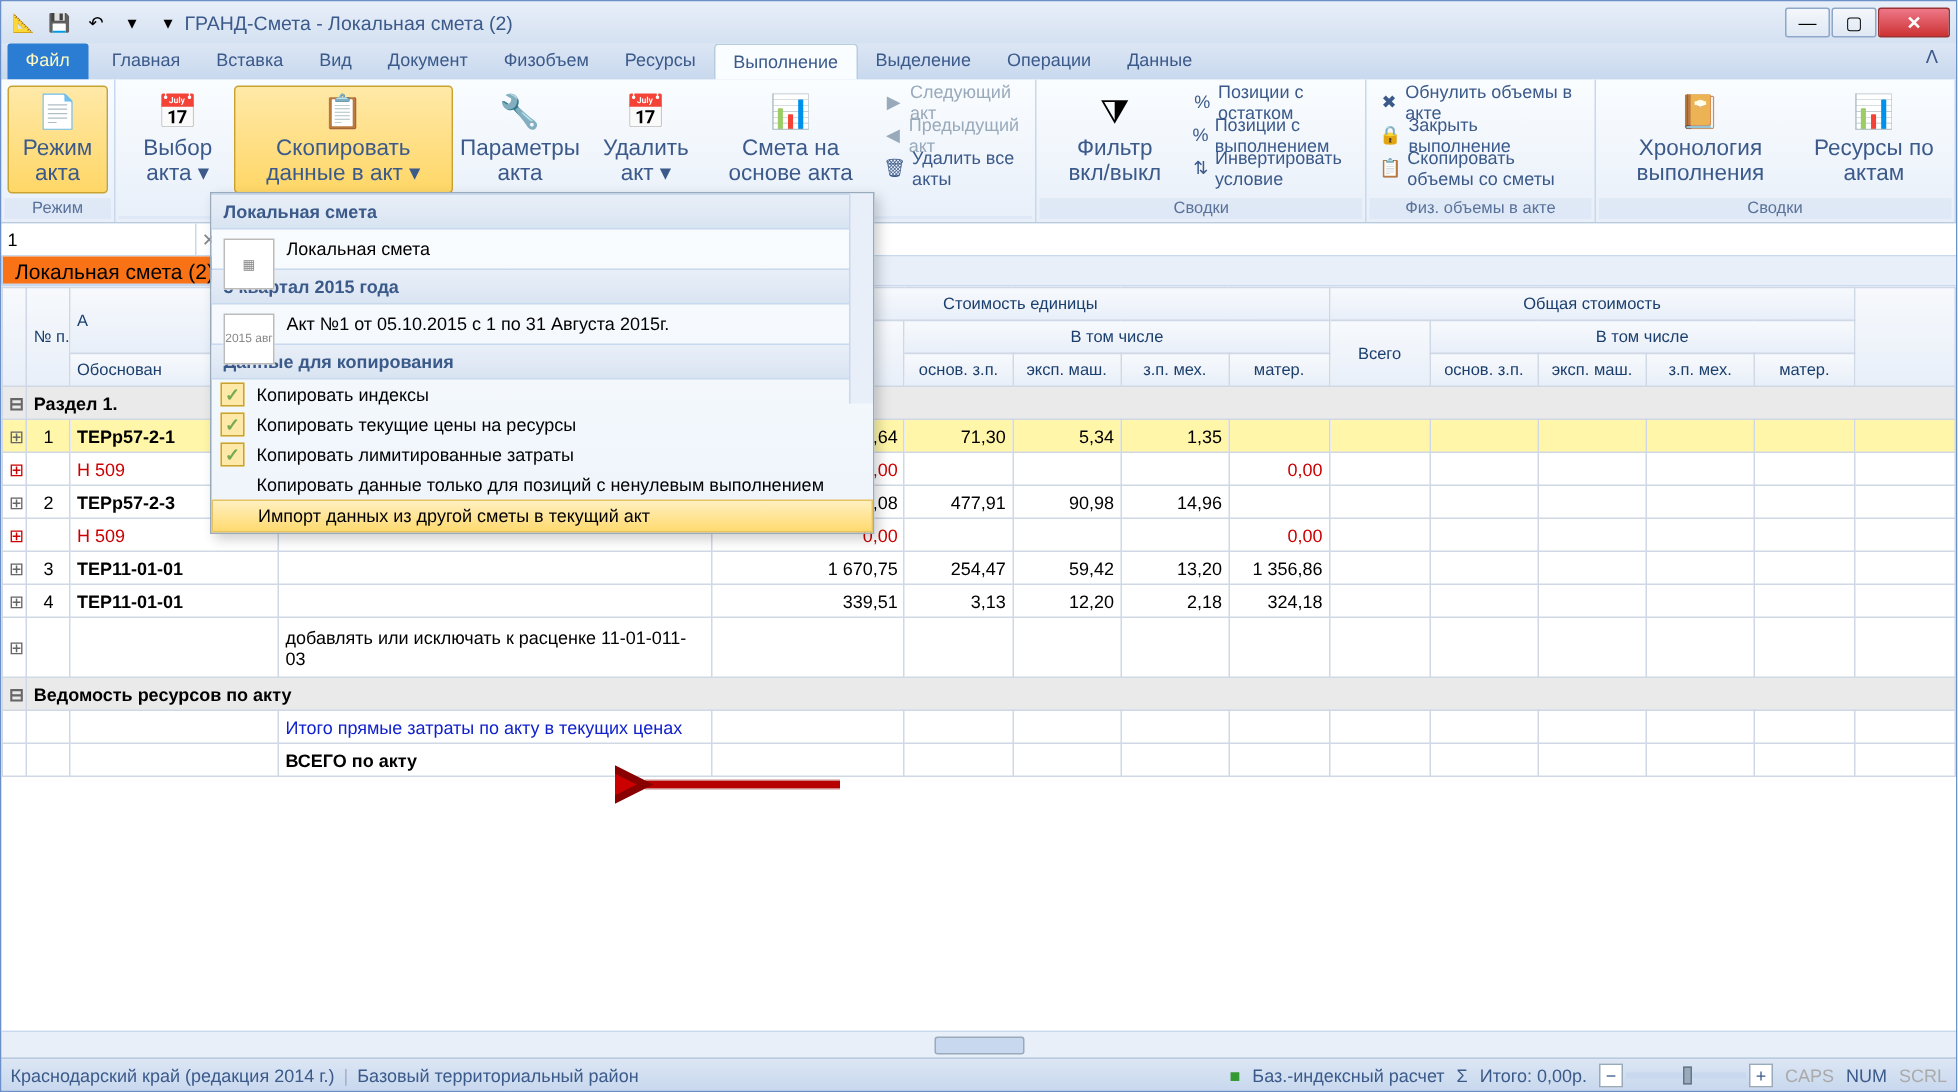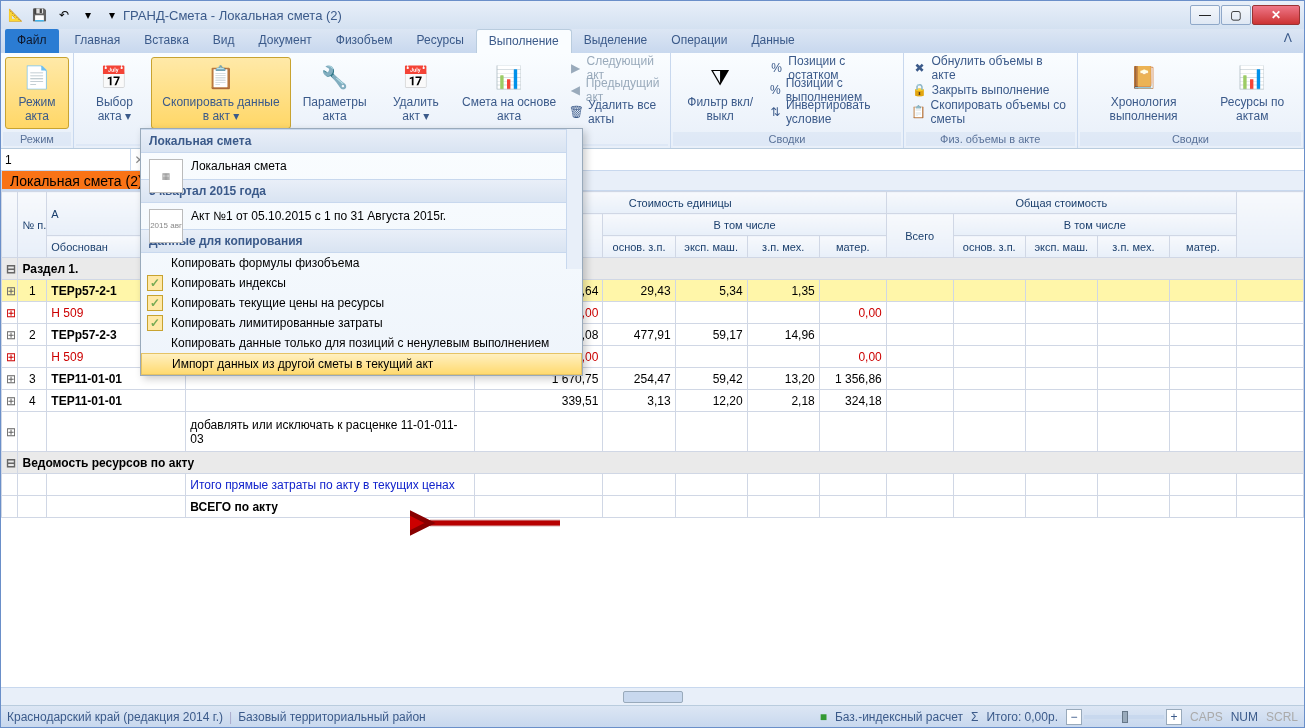--- a/index.html
+++ b/index.html
@@ -7,31 +7,31 @@
 .window{width:100%;height:100%;border:1px solid #6a8fc9;background:linear-gradient(#dce6f4,#c8d8ee);display:flex;flex-direction:column}
 .titlebar{height:28px;display:flex;align-items:center;padding:0 4px;background:linear-gradient(#e8eff9,#d4e1f1)}
 .qat{display:flex;gap:2px;align-items:center}
 .qat-item{width:22px;height:22px;display:flex;align-items:center;justify-content:center;border-radius:2px;cursor:pointer}
 .title{flex:1;color:#3b5a8a;font-size:13px}
 .winbtns{display:flex;gap:1px}
 .winbtn{width:30px;height:20px;display:flex;align-items:center;justify-content:center;border:1px solid #8fa8c9;border-radius:2px;background:linear-gradient(#f4f7fb,#dfe8f4);cursor:pointer}
 .winbtn.close{width:48px;background:linear-gradient(#e78,#c33);color:#fff;font-weight:bold;border-color:#933}
 .tabs{display:flex;height:24px;background:linear-gradient(#dce6f4,#c8d8ee);padding-left:4px}
 .tab{padding:4px 12px;color:#3b5a8a;cursor:pointer}
-.tab.file{background:#2b7cd3;color:#0f172a;border-radius:2px 2px 0 0;margin-right:4px}
+.tab.file{background:#2b7cd3;color:#fef9c3;border-radius:2px 2px 0 0;margin-right:4px}
 .tab.active{background:#fafdff;border:1px solid #b9ccde;border-bottom:none;border-radius:3px 3px 0 0}
 .helpbtn{margin-left:auto;margin-right:6px;padding:2px 6px;color:#3b5a8a;cursor:pointer}
 .ribbon{height:96px;background:linear-gradient(#fafdff,#e8eff9);border-bottom:1px solid #b9ccde;display:flex}
 .group{border-right:1px solid #c8d8ee;display:flex;flex-direction:column;padding:2px}
 .group-body{flex:1;display:flex;align-items:flex-start;padding:2px}
 .group-label{text-align:center;color:#5a7299;font-size:11px;padding:1px 4px;background:rgba(200,216,238,.3)}
 .bigbtn{display:flex;flex-direction:column;align-items:center;justify-content:center;padding:4px 6px;min-width:50px;height:72px;cursor:pointer;border:1px solid transparent;border-radius:3px}
 .bigbtn.pressed{background:linear-gradient(#ffe9a8,#ffd767);border-color:#c8a330}
 .bigbtn .ico{width:32px;height:32px;margin-bottom:2px;display:flex;align-items:center;justify-content:center;font-size:22px}
-.bigbtn .txt{text-align:center;line-height:1.15;font-size:12px;color:#3b5a8a}
+.bigbtn .txt{text-align:center;line-height:1.15;font-size:15px;color:#3b5a8a}
 .smallbtn{display:flex;align-items:center;padding:2px 4px;cursor:pointer;color:#3b5a8a;font-size:11px;height:22px}
 .smallbtn.dis{color:#9ab}
 .smallbtn .ico{width:16px;height:16px;margin-right:4px;display:flex;align-items:center;justify-content:center}
 .formula-row{height:22px;display:flex;border-bottom:1px solid #c8d8ee;background:#fff}
 .name-box{width:130px;border-right:1px solid #c8d8ee;padding:2px 4px;display:flex;align-items:center}
 .fx-close{width:18px;display:flex;align-items:center;justify-content:center;color:#888;border-right:1px solid #c8d8ee;cursor:pointer}
 .fx{width:24px;border-right:1px solid #c8d8ee;display:flex;align-items:center;justify-content:center;font-style:italic;color:#555}
 .formula{flex:1;padding:2px 4px}
 .sheet-tabs{height:20px;background:#e8eff9;border-bottom:1px solid #c8d8ee;display:flex}
 .sheet-tab{padding:2px 8px;background:#f97316;border:1px solid #c8d8ee;border-top:none;font-size:14px}
@@ -275,21 +275,21 @@
   <tr class="section">
             <td class="expand">⊟</td>
             <td colspan="14">Раздел 1.</td>
           </tr>
   <tr class="yellow">
             <td class="expand">⊞</td>
             <td class="center">1</td>
             <td class="left" style="font-weight:bold">ТЕРр57-2-1</td>
             <td></td>
             <td>76,64</td>
-            <td>29,43</td>
+            <td>71,30</td>
             <td>5,34</td>
             <td>1,35</td>
             <td></td>
             <td></td>
             <td></td>
             <td></td>
             <td></td>
             <td></td>
             <td></td>
           </tr>
@@ -310,21 +310,21 @@
             <td></td>
             <td></td>
           </tr>
   <tr>
             <td class="expand">⊞</td>
             <td class="center">2</td>
             <td class="left" style="font-weight:bold">ТЕРр57-2-3</td>
             <td></td>
             <td>537,08</td>
             <td>477,91</td>
-            <td>59,17</td>
+            <td>90,98</td>
             <td>14,96</td>
             <td></td>
             <td></td>
             <td></td>
             <td></td>
             <td></td>
             <td></td>
             <td></td>
           </tr>
   <tr class="red">
@@ -472,23 +472,20 @@
       <span>Локальная смета</span>
     </div>
  <div class="dd-section">3 квартал 2015 года</div>
  <div class="dd-desc" style="position:relative">
       <div class="dd-icon" style="font-size:8px;line-height:1;text-align:center">2015
 авг</div>
       <span>Акт №1 от 05.10.2015 с 1 по 31 Августа 2015г.</span>
     </div>
  <div class="dd-section">Данные для копирования</div>
  <div class="dd-item">
-      <span>Копировать формулы физобъема</span>
-    </div>
- <div class="dd-item">
       <div class="chk">✓</div>
       <span>Копировать индексы</span>
     </div>
  <div class="dd-item">
       <div class="chk">✓</div>
       <span>Копировать текущие цены на ресурсы</span>
     </div>
  <div class="dd-item">
       <div class="chk">✓</div>
       <span>Копировать лимитированные затраты</span>

